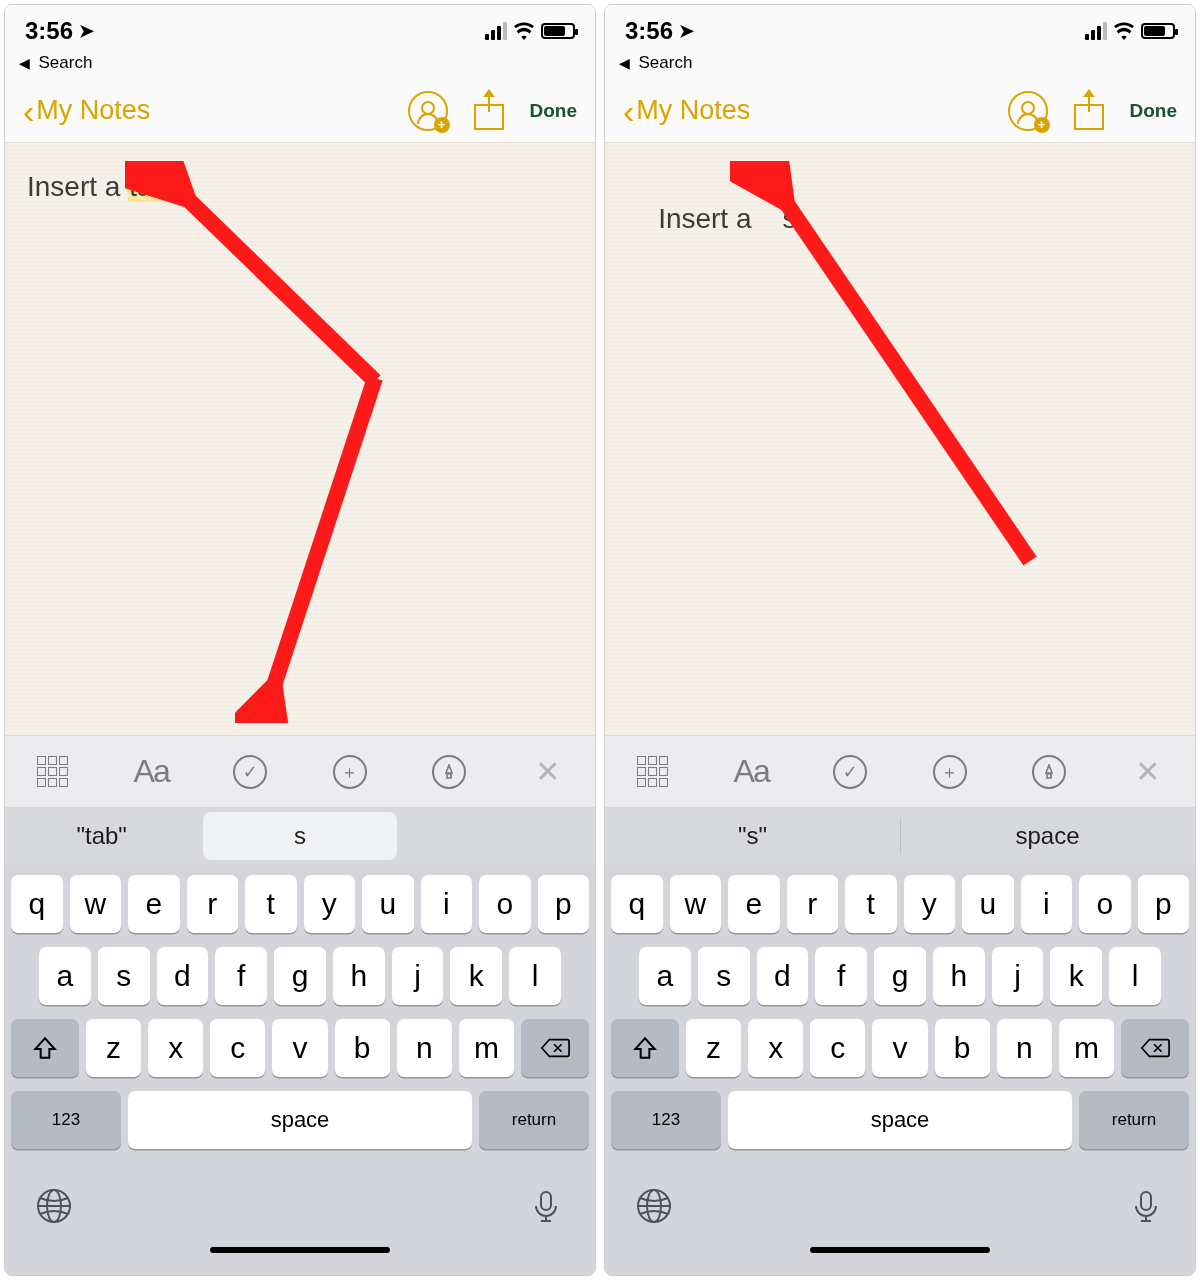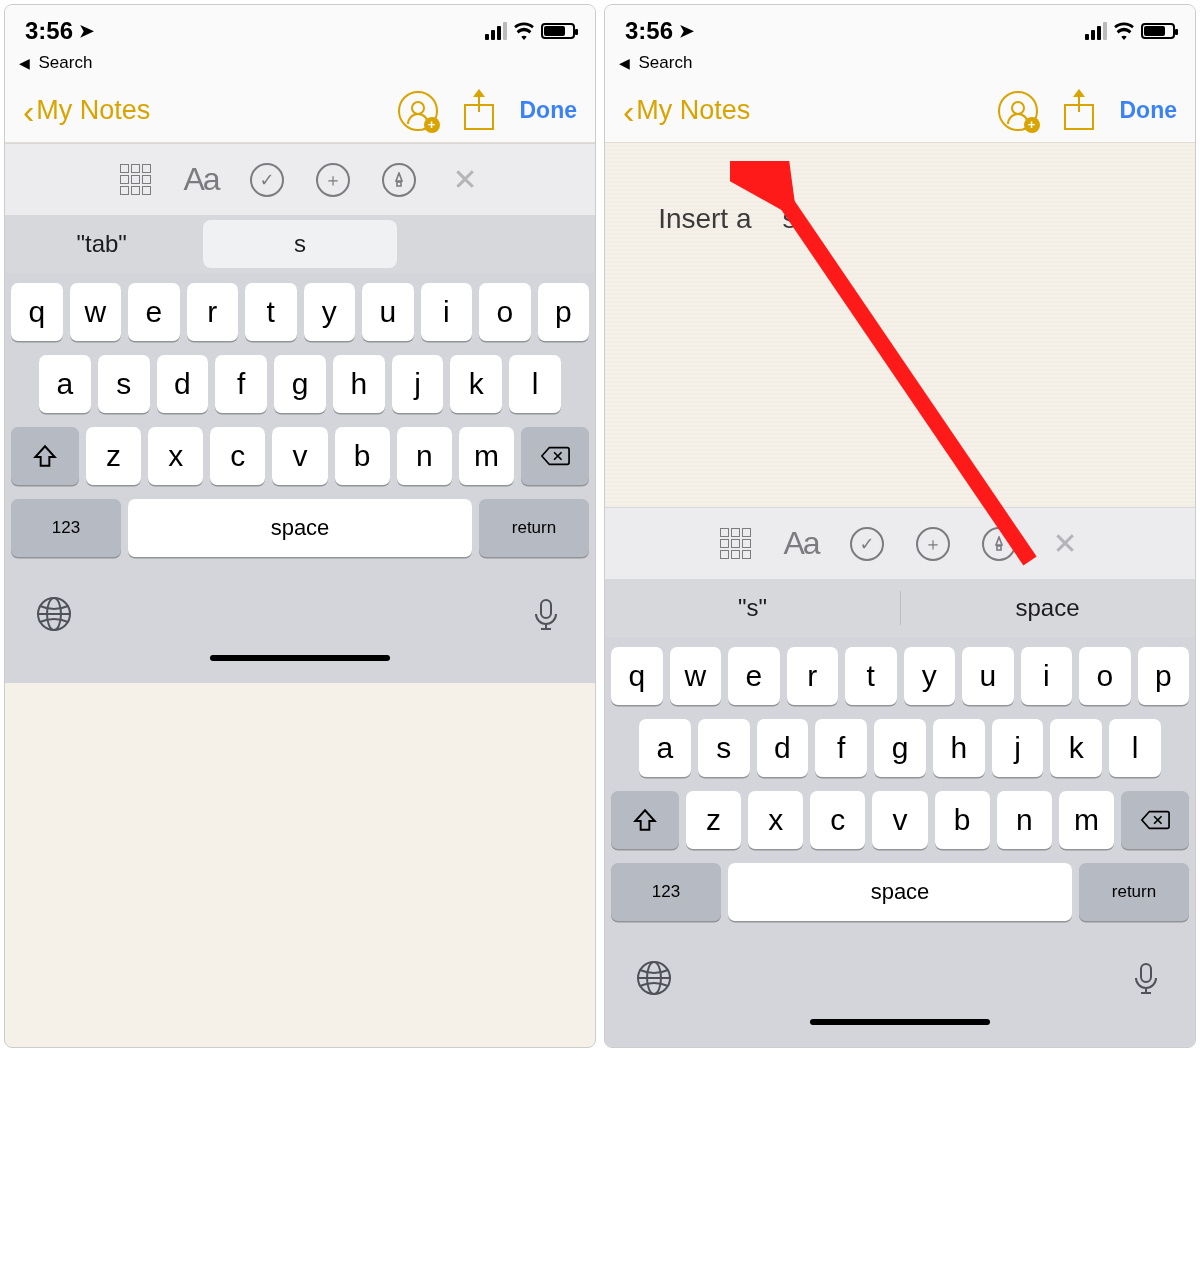--- a/index.html
+++ b/index.html
@@ -7,21 +7,21 @@
     font-family: -apple-system, "Helvetica Neue", Arial, sans-serif;
     background: #fff;
     width: 1200px;
     height: 1282px;
     display: flex;
     gap: 8px;
     padding: 4px;
   }
   .phone {
     width: 592px;
-    height: 1044px;
+    height: 1272px;
     border: 1px solid #ccc;
     border-radius: 8px;
     overflow: hidden;
     background: #f5f1e8;
     display: flex;
     flex-direction: column;
     position: relative;
   }
   
   .statusbar {
@@ -57,21 +57,21 @@
     display:flex;
     align-items:center;
     padding:0 18px;
     background:#fafafa;
     border-bottom:1px solid #e2ddd0;
   }
   .nav-back{display:flex;align-items:center;color:#d9a300;font-size:27px;font-weight:400;gap:2px;}
   .nav-back .chev{font-size:34px;line-height:1;}
   .nav-spacer{flex:1;}
   .nav-icons{display:flex;align-items:center;gap:26px;}
-  .nav-done{color:#3b82f6;font-size:23px;font-weight:600;}
+  .nav-done{color:#14532d;font-size:19px;font-weight:600;}
   .icon-circle{
     width:40px;height:40px;border:2px solid #d9a300;border-radius:50%;
     position:relative; display:flex;align-items:center;justify-content:center;
   }
   .icon-circle .head{width:14px;height:14px;border:2px solid #d9a300;border-radius:50%;margin-top:-6px;}
   .icon-circle .body{position:absolute;bottom:5px;width:22px;height:11px;border:2px solid #d9a300;border-bottom:none;border-radius:11px 11px 0 0;}
   .icon-circle .plus{position:absolute;right:-4px;bottom:-4px;width:16px;height:16px;background:#d9a300;border-radius:50%;color:#fff;font-size:13px;line-height:16px;text-align:center;font-weight:700;}
   .share-icon{width:30px;height:38px;position:relative;}
   .share-box{position:absolute;bottom:0;width:30px;height:26px;border:2px solid #d9a300;}
   .share-arrw{position:absolute;left:50%;top:-2px;transform:translateX(-50%);}
@@ -91,21 +91,21 @@
   .cursor{display:inline-block;width:2px;height:26px;background:#d9a300;vertical-align:-3px;margin-left:1px;}
   
   .annot-arrow{position:absolute;pointer-events:none;}
   
   .accessbar{
     height:72px;
     background:#ecebee;
     border-top:1px solid #d9d8dc;
     display:flex;
     align-items:center;
-    justify-content:center;
+    justify-content:space-between;
     padding:0 26px;
     color:#7b7b80;
     gap:24px;
   }
   .accessbar > *{flex:0 0 auto;}
   .ab-icon{width:42px;height:42px;display:flex;align-items:center;justify-content:center;}
   .ab-aa{font-size:32px;font-weight:400;letter-spacing:-2px;color:#7b7b80;}
   .ab-circ{width:34px;height:34px;border:2px solid #7b7b80;border-radius:50%;display:flex;align-items:center;justify-content:center;font-size:18px;color:#7b7b80;}
   .ab-x{font-size:30px;color:#b5b5b9;}
   .grid-ic{display:grid;grid-template-columns:repeat(3,9px);grid-template-rows:repeat(3,9px);gap:2px;}
@@ -190,20 +190,41 @@
           <div class="plus">+</div>
       </div>
       <div class="share-icon">
         <div class="share-arrw"></div>
           <div class="share-box"></div>
       </div>
       <div class="nav-done">Done</div>
     </div>
   </div>
 
+  <div class="content">
+    <span>Insert a </span><span class="hl">tab</span><span class="cursor"></span>
+
+    
+    <svg class="annot-arrow" style="left:120px;top:18px;width:260px;height:230px" viewBox="0 0 260 230">
+      <defs>
+          <marker id="ahL1" markerWidth="14" markerHeight="14" refX="3" refY="6" orient="auto">
+            <path d="M12 0 L0 6 L12 12 z" fill="#ff1a1a"></path>
+          </marker>
+        </defs>
+      <line x1="250" y1="220" x2="42" y2="18" stroke="#ff1a1a" stroke-width="16" marker-end="url(#ahL1)"></line>
+    </svg>
+    <svg class="annot-arrow" style="left:230px;top:230px;width:160px;height:350px" viewBox="0 0 160 350">
+      <defs>
+          <marker id="ahL2" markerWidth="14" markerHeight="14" refX="3" refY="6" orient="auto">
+            <path d="M12 0 L0 6 L12 12 z" fill="#ff1a1a"></path>
+          </marker>
+        </defs>
+      <line x1="140" y1="5" x2="30" y2="340" stroke="#ff1a1a" stroke-width="16" marker-end="url(#ahL2)"></line>
+    </svg>
+  </div>
 
   <div class="accessbar">
     <div class="ab-icon">
         <div class="grid-ic">
           <span></span>
           <span></span>
           <span></span>
           <span></span>
           <span></span>
           <span></span>

